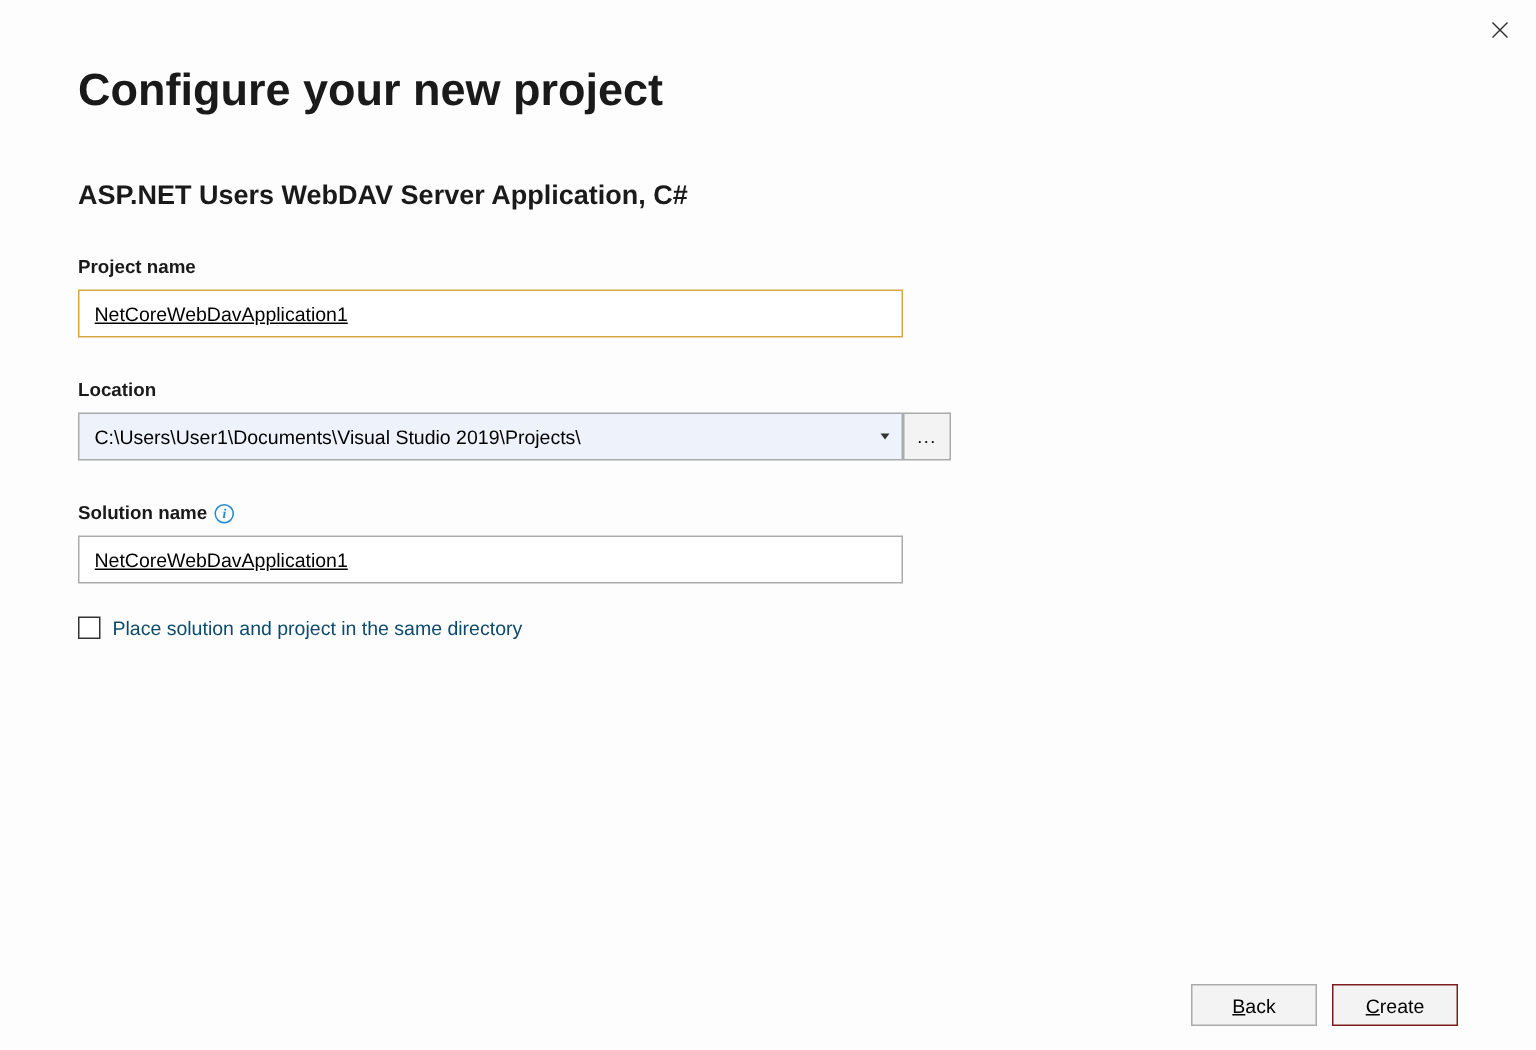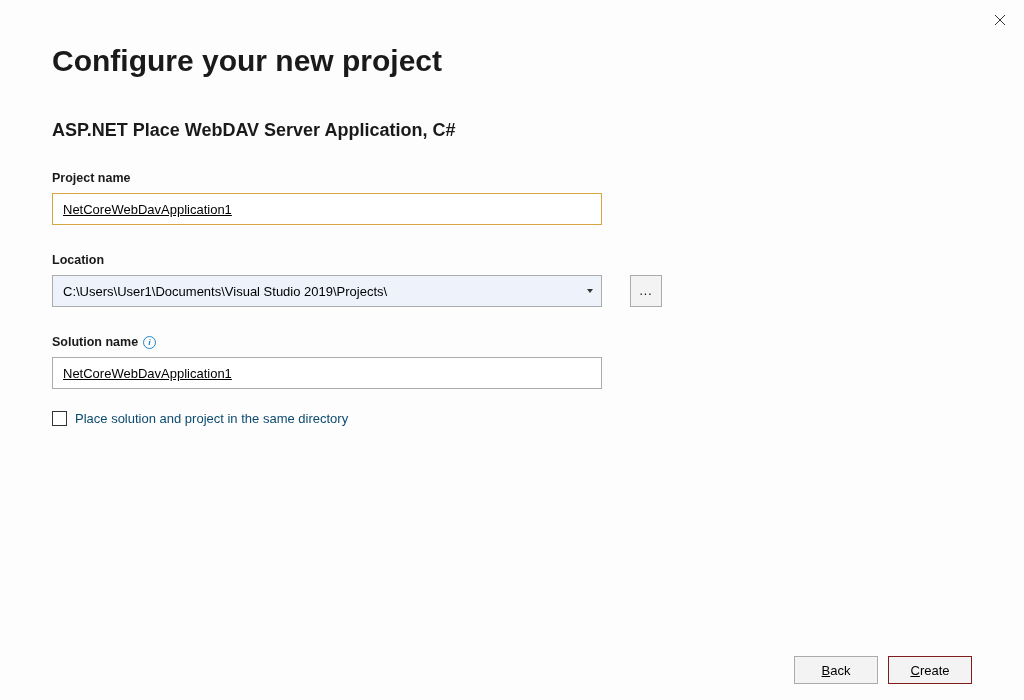--- a/index.html
+++ b/index.html
@@ -72,21 +72,21 @@
       background: #fff;
       outline: none;
       text-decoration: underline;
     }
     .text-input.focused {
       border: 1px solid #d8a640;
     }
     .location-row {
       display: flex;
       align-items: flex-start;
-      gap: 28px;
+      gap: 0;
     }
     .combo {
       width: 550px;
       height: 32px;
       border: 1px solid #ababab;
       background: #eef3fb;
       display: flex;
       align-items: center;
       justify-content: space-between;
       padding: 0 8px 0 10px;
@@ -157,21 +157,21 @@
 
 <div class="close-btn">
   <svg width="12" height="12" viewBox="0 0 12 12">
     <line x1="1" y1="1" x2="11" y2="11"></line>
     <line x1="11" y1="1" x2="1" y2="11"></line>
   </svg>
 </div>
 
 <div class="content">
   <h1 class="page-title">Configure your new project</h1>
-  <h2 class="subtitle">ASP.NET Place WebDAV Server Application, C#</h2>
+  <h2 class="subtitle">ASP.NET Users WebDAV Server Application, C#</h2>
 
   <div class="field-group">
     <div class="field-label">Project name</div>
     <input class="text-input focused" type="text" value="NetCoreWebDavApplication1" style="">
   </div>
 
   <div class="field-group">
     <div class="field-label">Location</div>
     <div class="location-row">
       <div class="combo">

